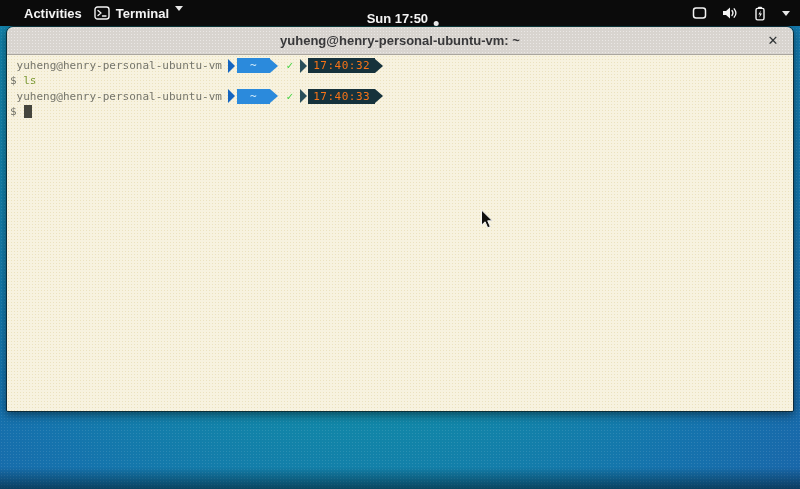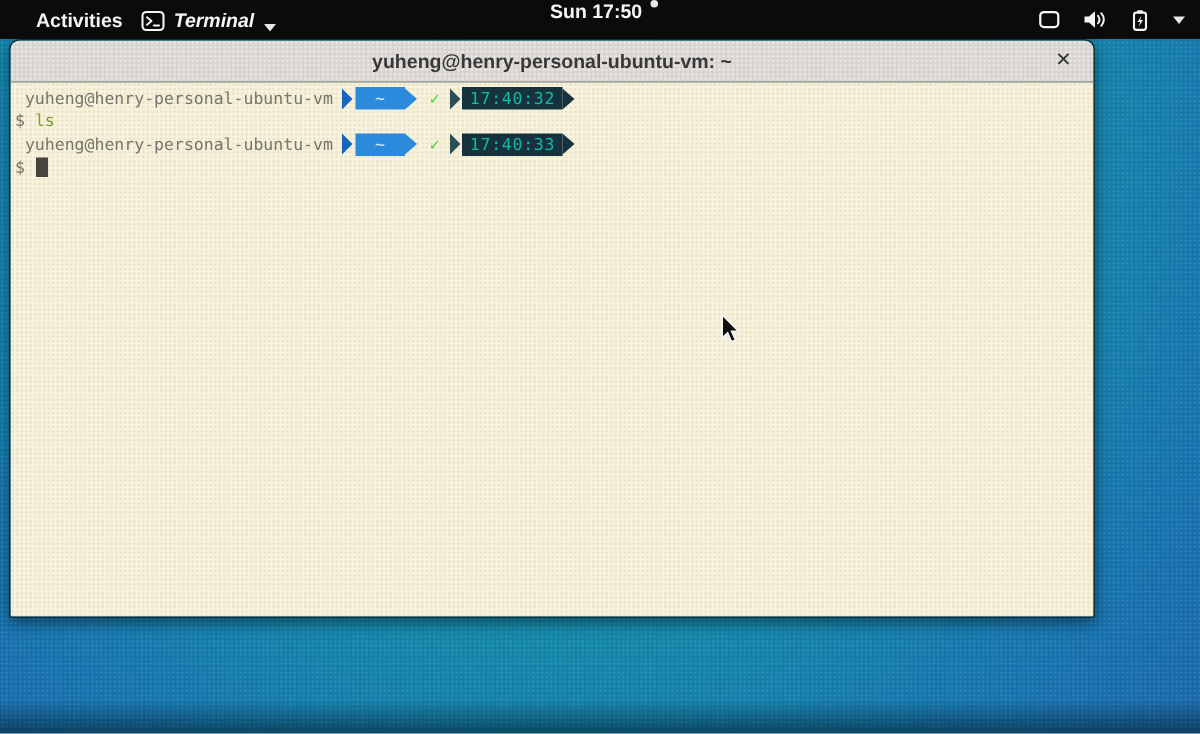--- a/index.html
+++ b/index.html
@@ -22,39 +22,39 @@
   }
 
   
   .topbar {
     position:absolute; top:0; left:0; width:800px; height:26px;
     background:#0b0b0b; color:#f4f4f4;
     display:flex; align-items:center;
     font-size:13px; font-weight:700; z-index:30;
   }
   .topbar-left { display:flex; align-items:center; gap:12px; padding-left:24px; }
-  .appmenu { display:flex; align-items:flex-end; gap:6px; cursor:default;font-style:italic; }
+  .appmenu { display:flex; align-items:flex-start; gap:6px; cursor:default; }
   .topbar-clock {
     position:absolute; left:50%; top:0; height:26px; transform:translateX(-46%);
-    display:flex; align-items:flex-start; gap:6px;
+    display:flex; align-items:flex-end; gap:6px;
   }
   .notif-dot { width:5px; height:5px; border-radius:50%; background:#e8e8e8; }
   .topbar-right {
     position:absolute; right:0; top:0; height:26px;
     display:flex; align-items:center; gap:15px; padding-right:10px;
   }
   .chev-down {
     width:0; height:0; border-left:4px solid transparent; border-right:4px solid transparent;
     border-top:5px solid #e8e8e8; display:inline-block;
   }
   .tb-icon { display:flex; align-items:center; }
 
   
   .window {
-    position:absolute; left:6px; top:26px; width:724px; height:386px;
+    position:absolute; left:6px; top:26px; width:788px; height:386px;
     border:1px solid rgba(10,20,20,0.75);
     border-radius:7px 7px 2px 2px;
     box-shadow:0 3px 10px rgba(0,0,0,0.45);
     display:flex; flex-direction:column; z-index:10;
     overflow:hidden;
   }
   .titlebar {
     height:28px; flex:0 0 28px;
     background:#d8d4cf;
     background-image:radial-gradient(rgba(255,255,255,0.45) 0.8px, transparent 0.9px);
@@ -86,21 +86,21 @@
   .t-dir:last-child { margin-right:0; }
 
   
   .pl { display:inline-flex; align-items:center; height:15.4px; }
   .tri { width:0; height:0; border-top:7.7px solid transparent; border-bottom:7.7px solid transparent; }
   .tri-blue-dark { border-left:7px solid #1565c0; margin-left:6px; margin-right:2px; }
   .seg-blue { background:#2b8adc; color:#d4ecfb; padding:0 13px; height:15.4px; display:flex; align-items:center; }
   .tri-blue-out { border-left:8px solid #2b8adc; }
   .check { color:#3fd23f; margin:0 7px 0 9px; font-weight:700; }
   .tri-teal-mid { border-left:7px solid #2a4f5a; margin-right:1px; }
-  .seg-teal { background:#16323c; color:#14b8a6; padding:0 5px; height:15.4px; display:flex; align-items:center; letter-spacing:0.5px; }
+  .seg-teal { background:#16323c; color:#f97316; padding:0 5px; height:15.4px; display:flex; align-items:center; letter-spacing:0.5px; }
   .tri-teal-out { border-left:8px solid #16323c; }
 
   .block-cursor { display:inline-block; width:8px; height:13px; background:#45453d; margin-left:1px; vertical-align:middle; }
 
   
   .mouse-cursor { position:absolute; left:480px; top:209px; z-index:50; pointer-events:none; }
 </style>
 </head>
 <body>
 

